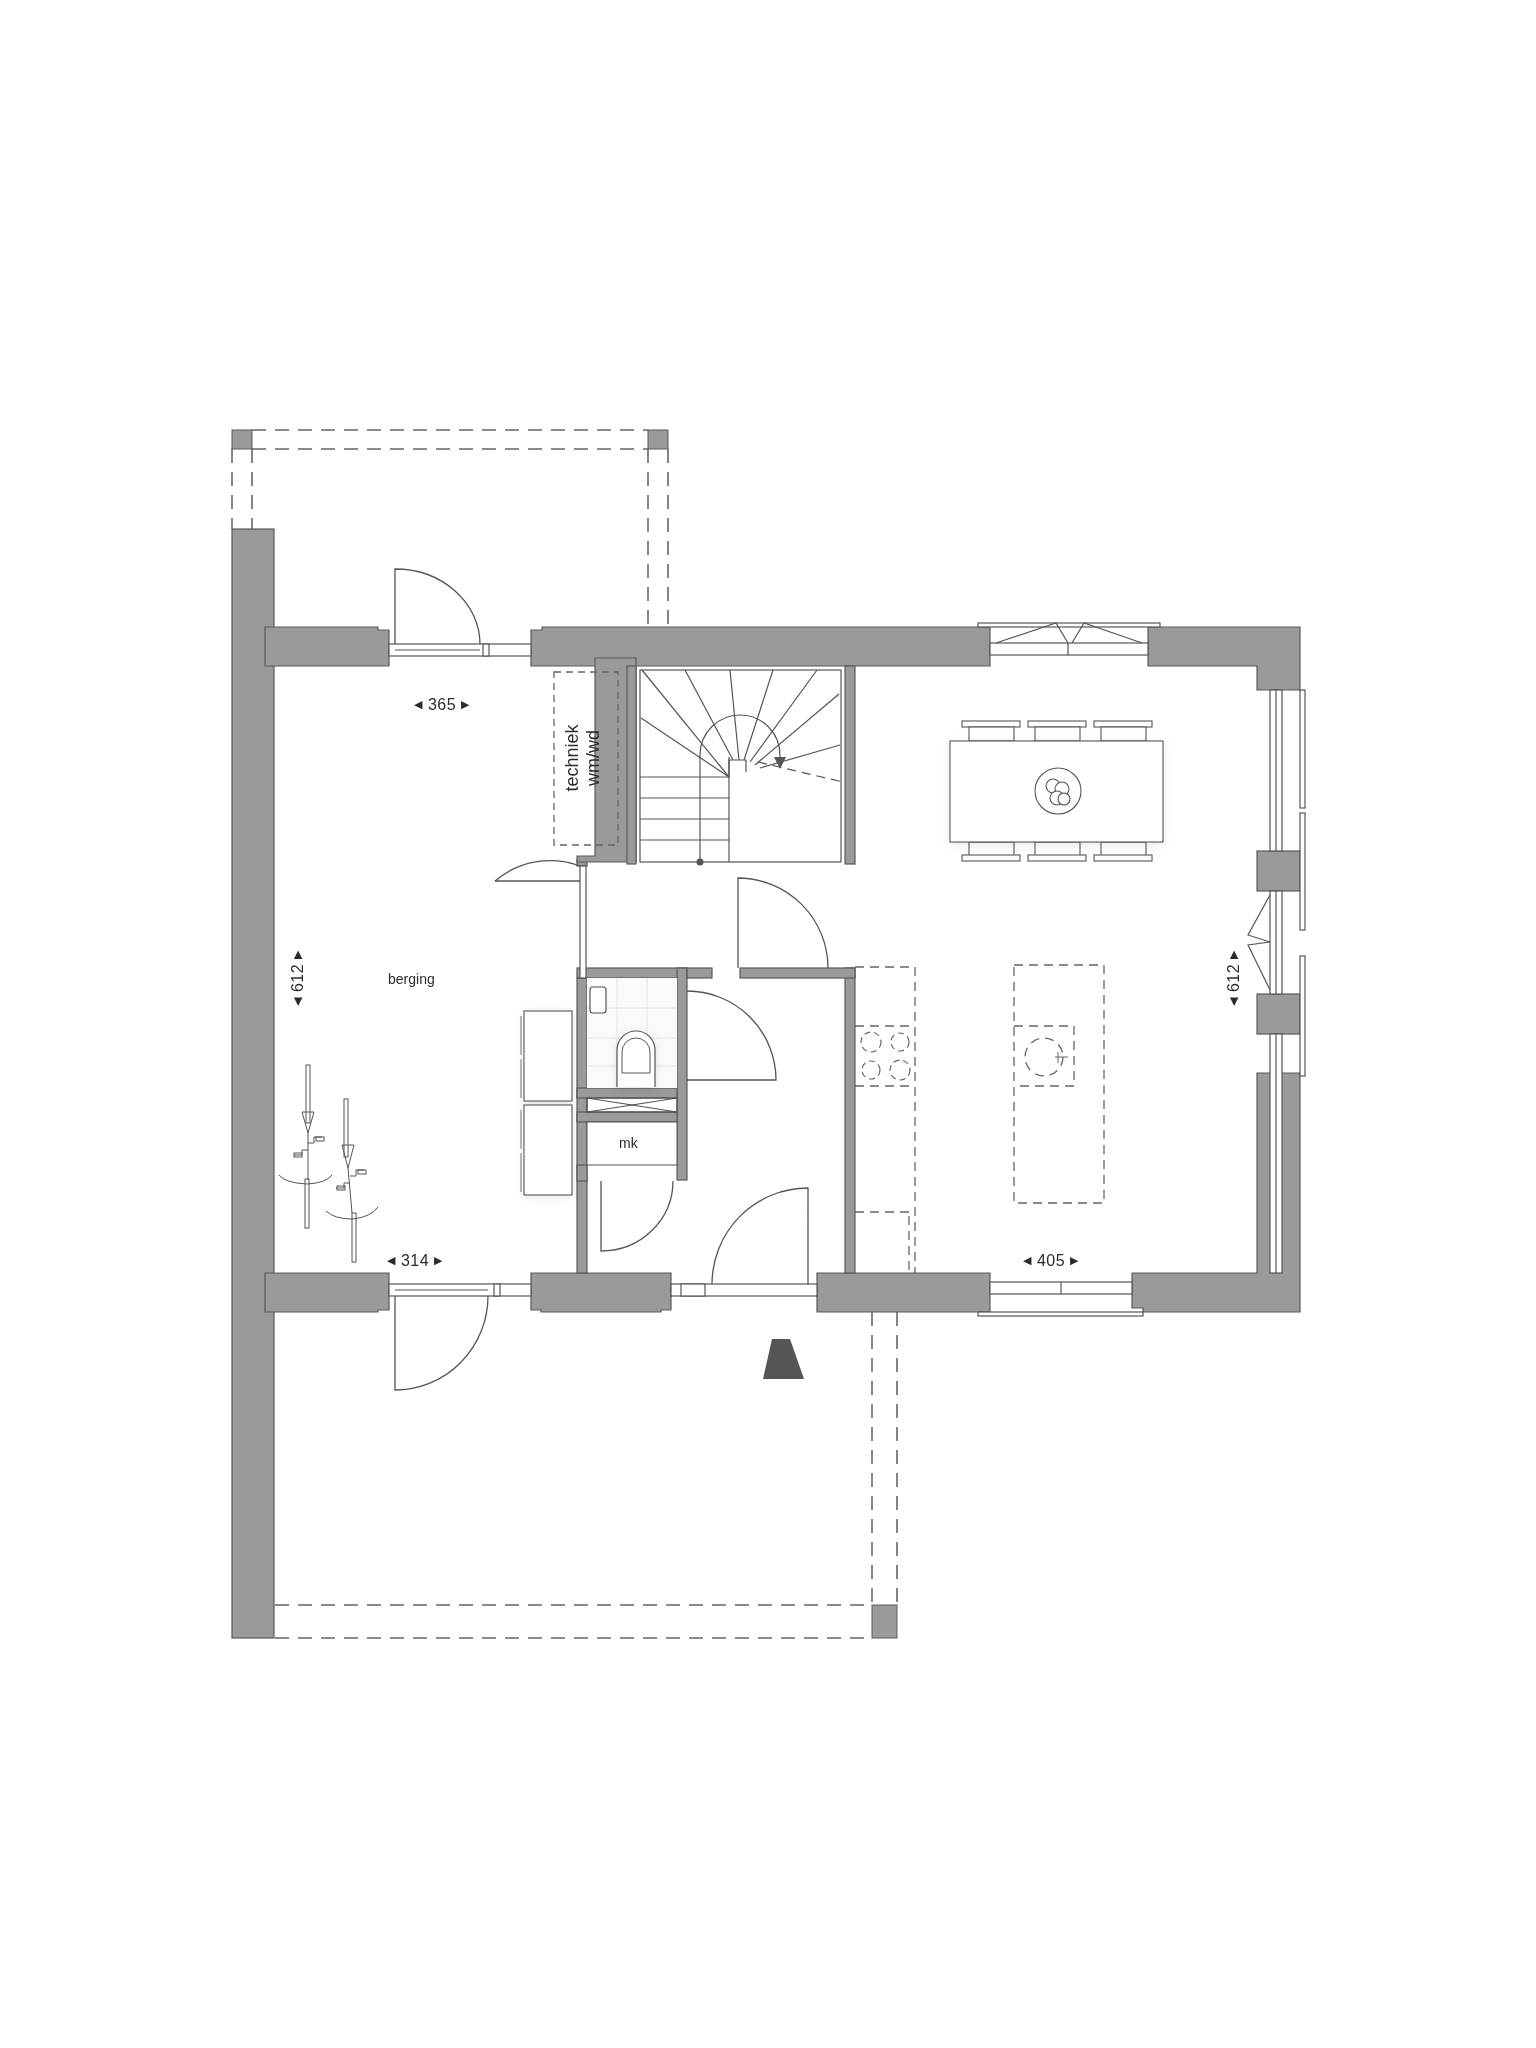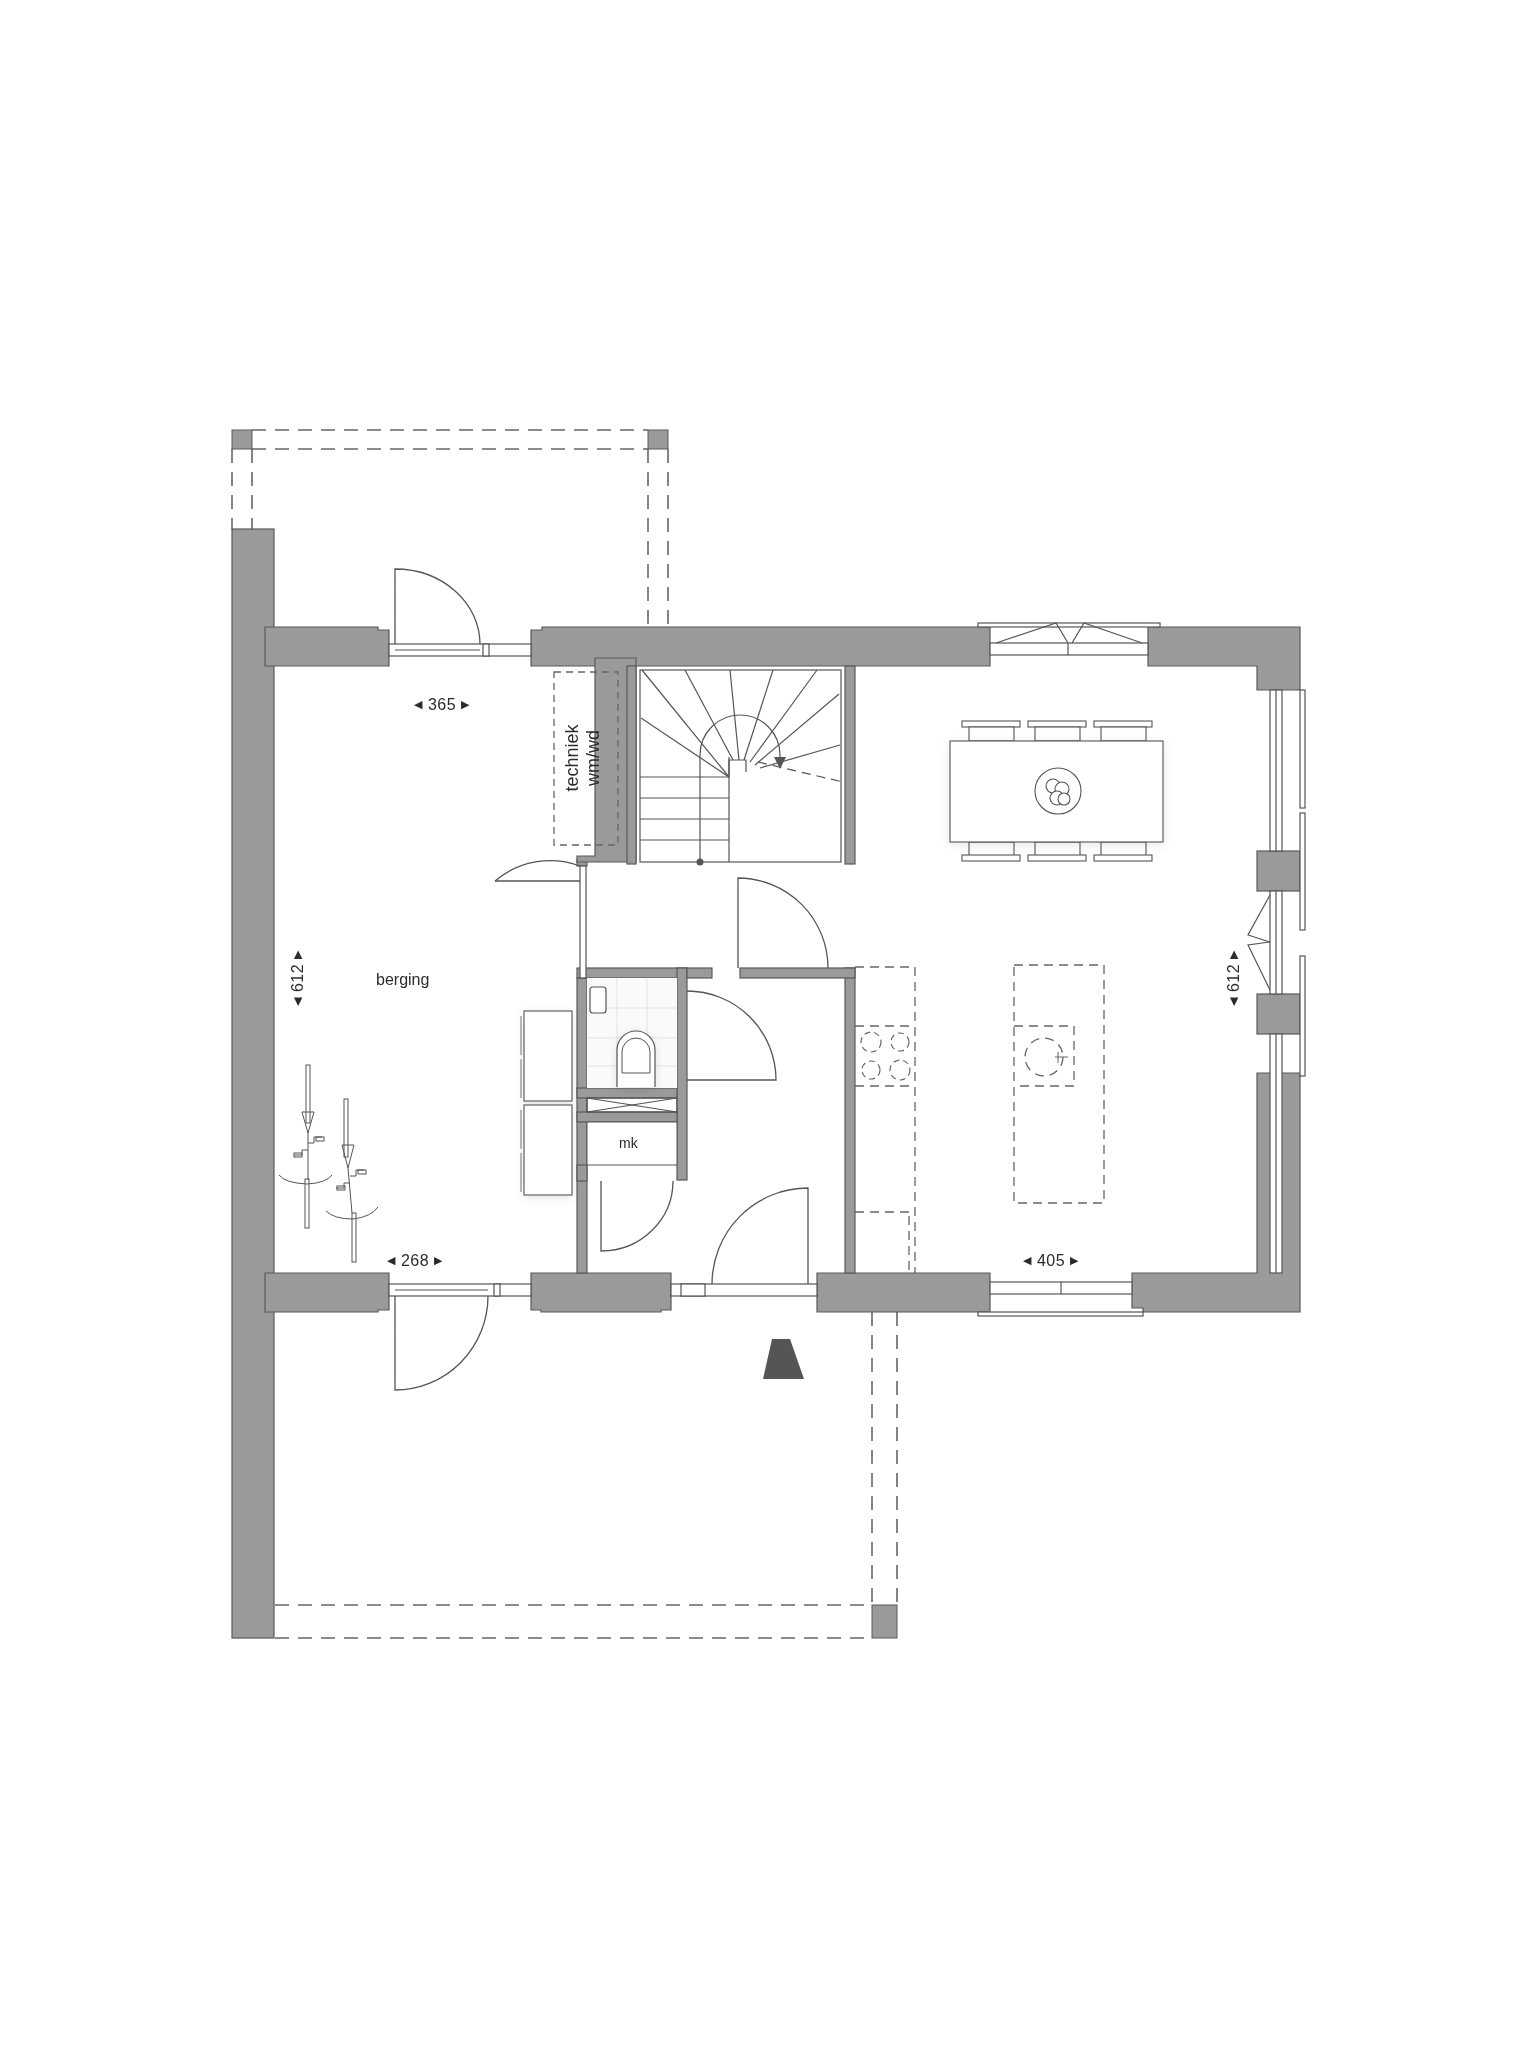--- a/index.html
+++ b/index.html
@@ -253,38 +253,38 @@
     <circle cx="1058" cy="791" r="23"></circle>
     <circle cx="1053" cy="786" r="7"></circle>
     <circle cx="1062" cy="789" r="7"></circle>
     <circle cx="1057" cy="798" r="7"></circle>
     <circle cx="1064" cy="799" r="6"></circle>
   </g>
 
   <polygon points="772,1339 786,1339 790,1339 804,1379 763,1379" fill="#555"></polygon>
 </svg>
 
-<div class="lbl" style="left:376px;top:971px;font-size:16px;">berging</div>
+<div class="lbl" style="left:388px;top:971px;font-size:14px;">berging</div>
 
 <div style="position:absolute;left:520px;top:735px;width:130px;height:46px;transform:rotate(-90deg);transform-origin:center;text-align:center;color:#2b2b2b;font-size:18px;line-height:21px;">
   <div>techniek</div>
   <div>wm/wd</div>
 </div>
 
 <div class="lbl" style="left:619px;top:1135px;font-size:14px;">mk</div>
 
 <div class="lbl dim" style="left:414px;top:696px;">
   <span style="font-size:11px;vertical-align:2px;">◀</span>
   <span>365</span>
   <span style="font-size:11px;vertical-align:2px;">▶</span>
 </div>
 
 <div class="lbl dim" style="left:387px;top:1252px;">
   <span style="font-size:11px;vertical-align:2px;">◀</span>
-  <span>268</span>
+  <span>314</span>
   <span style="font-size:11px;vertical-align:2px;">▶</span>
 </div>
 
 <div class="lbl dim" style="left:1023px;top:1252px;">
   <span style="font-size:11px;vertical-align:2px;">◀</span>
   <span>405</span>
   <span style="font-size:11px;vertical-align:2px;">▶</span>
 </div>
 
 <div class="lbl dim vert" style="left:258px;top:969px;width:80px;text-align:center;">

